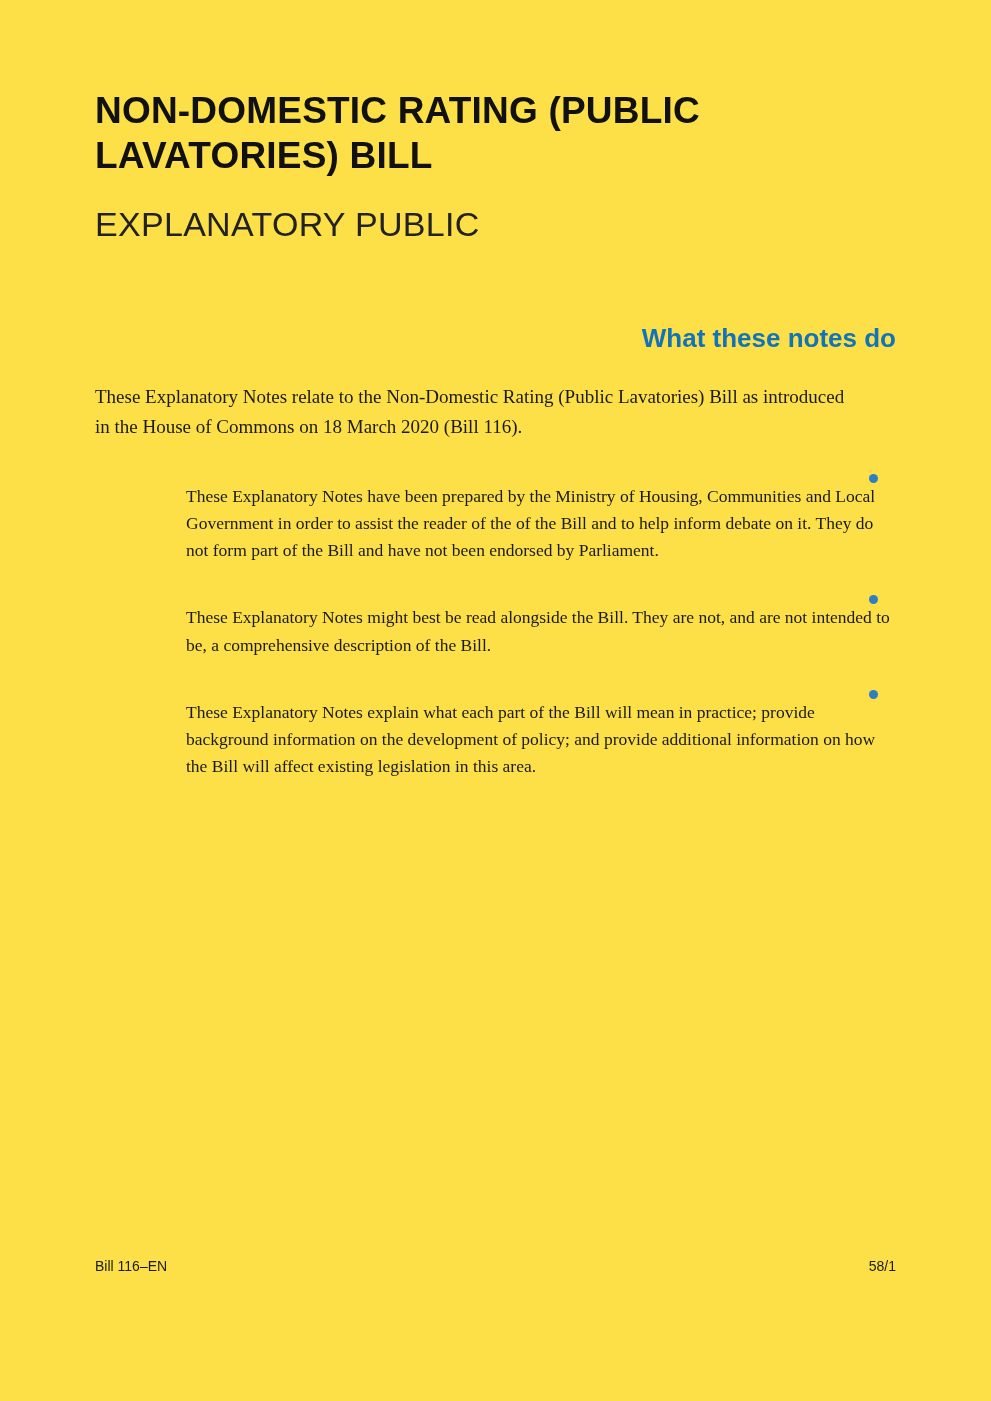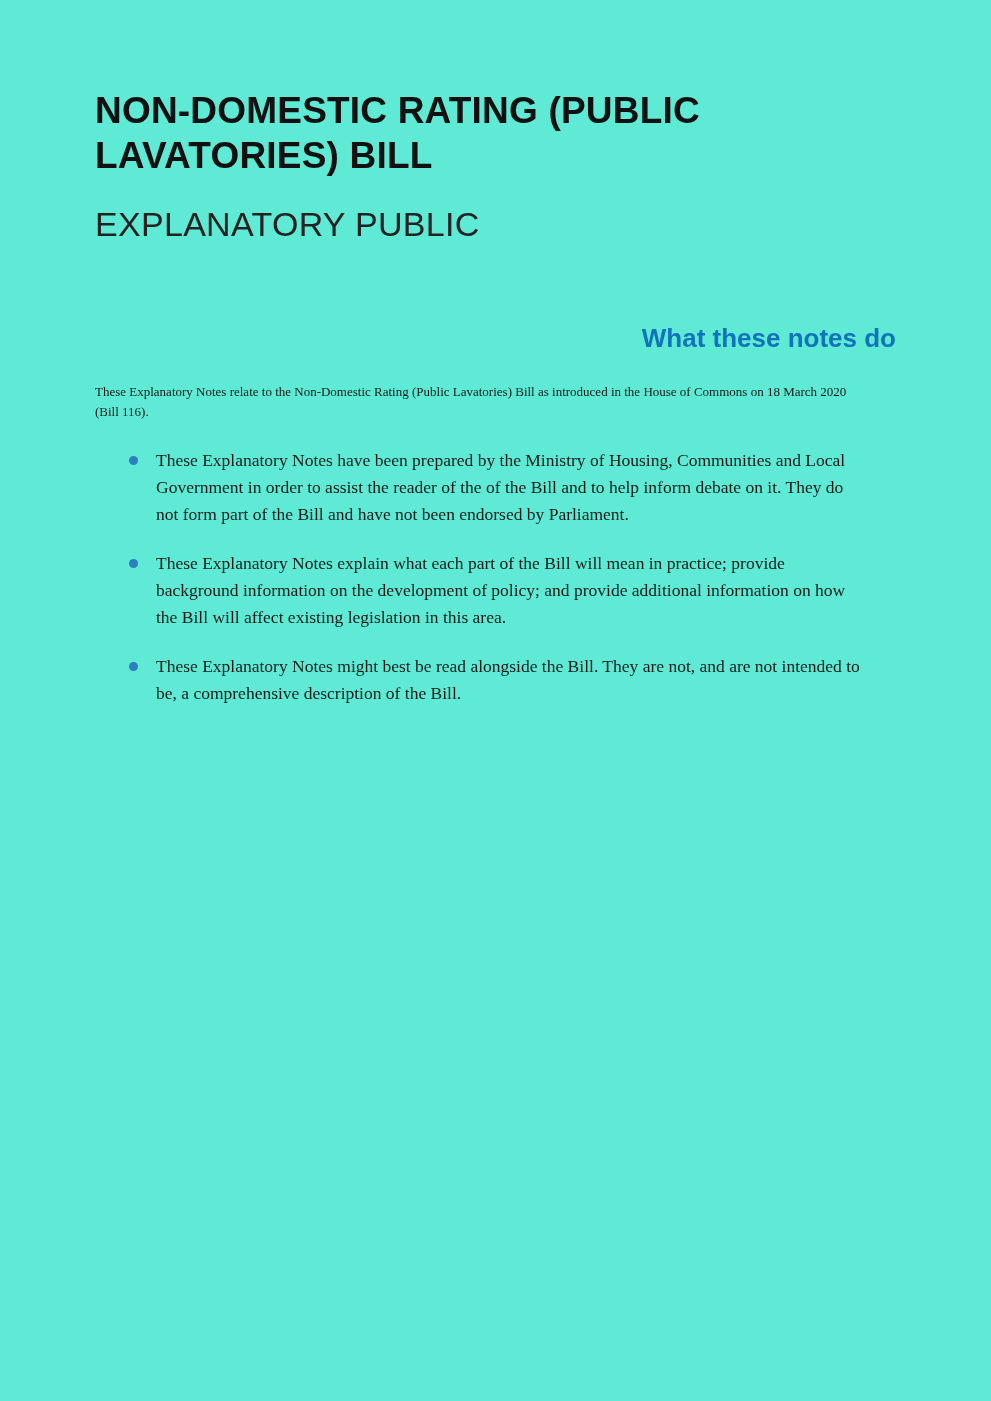--- a/index.html
+++ b/index.html
@@ -4,21 +4,21 @@
 <style>
   html, body {
     margin: 0;
     padding: 0;
     background: #ffffff;
   }
   .page {
     position: relative;
     width: 991px;
     height: 1401px;
-    background: #5eead4;
+    background: #fde047;
     overflow: hidden;
     font-family: "Liberation Serif", serif;
     color: #1a1a1a;
   }
   .content {
     position: absolute;
     left: 95px;
     right: 95px;
     top: 0;
   }
@@ -45,35 +45,36 @@
     margin: 78px 0 0 0;
     font-family: "Liberation Sans", sans-serif;
     font-weight: 700;
     font-size: 26px;
     line-height: 1.2;
     color: #1173ba;
     text-align: right;
   }
   .intro {
     margin: 28px 0 0 0;
-    font-size: 13px;
+    font-size: 19px;
     line-height: 1.55;
     color: #1a1a1a;
     max-width: 760px;
   }
   .bullet-list {
     margin: 24px 0 0 0;
     padding: 0;
     list-style: none;
   }
   .bullet-item {
     display: flex;
-    align-items: flex-start;
+    align-items: flex-end;
     margin: 0 0 22px 0;
     padding-left: 34px;
+    flex-direction: column;
   }
   .bullet-dot {
     flex: 0 0 auto;
     width: 9px;
     height: 9px;
     border-radius: 50%;
     background: #2e7fc1;
     margin: 9px 18px 0 0;
   }
   .bullet-text {
@@ -108,23 +109,27 @@
 
     <p class="intro">These Explanatory Notes relate to the Non-Domestic Rating (Public Lavatories) Bill as introduced in the House of Commons on 18 March 2020 (Bill 116).</p>
 
     <ul class="bullet-list">
       <li class="bullet-item">
         <span class="bullet-dot"></span>
         <span class="bullet-text">These Explanatory Notes have been prepared by the Ministry of Housing, Communities and Local Government in order to assist the reader of the of the Bill and to help inform debate on it. They do not form part of the Bill and have not been endorsed by Parliament.</span>
       </li>
       <li class="bullet-item">
         <span class="bullet-dot"></span>
-        <span class="bullet-text">These Explanatory Notes explain what each part of the Bill will mean in practice; provide background information on the development of policy; and provide additional information on how the Bill will affect existing legislation in this area.</span>
+        <span class="bullet-text">These Explanatory Notes might best be read alongside the Bill. They are not, and are not intended to be, a comprehensive description of the Bill.</span>
       </li>
       <li class="bullet-item">
         <span class="bullet-dot"></span>
-        <span class="bullet-text">These Explanatory Notes might best be read alongside the Bill. They are not, and are not intended to be, a comprehensive description of the Bill.</span>
+        <span class="bullet-text">These Explanatory Notes explain what each part of the Bill will mean in practice; provide background information on the development of policy; and provide additional information on how the Bill will affect existing legislation in this area.</span>
       </li>
     </ul>
 
   </div>
 
+  <div class="footer">
+    <span>Bill 116–EN</span>
+    <span>58/1</span>
+  </div>
 </div>
 
 </body></html>

